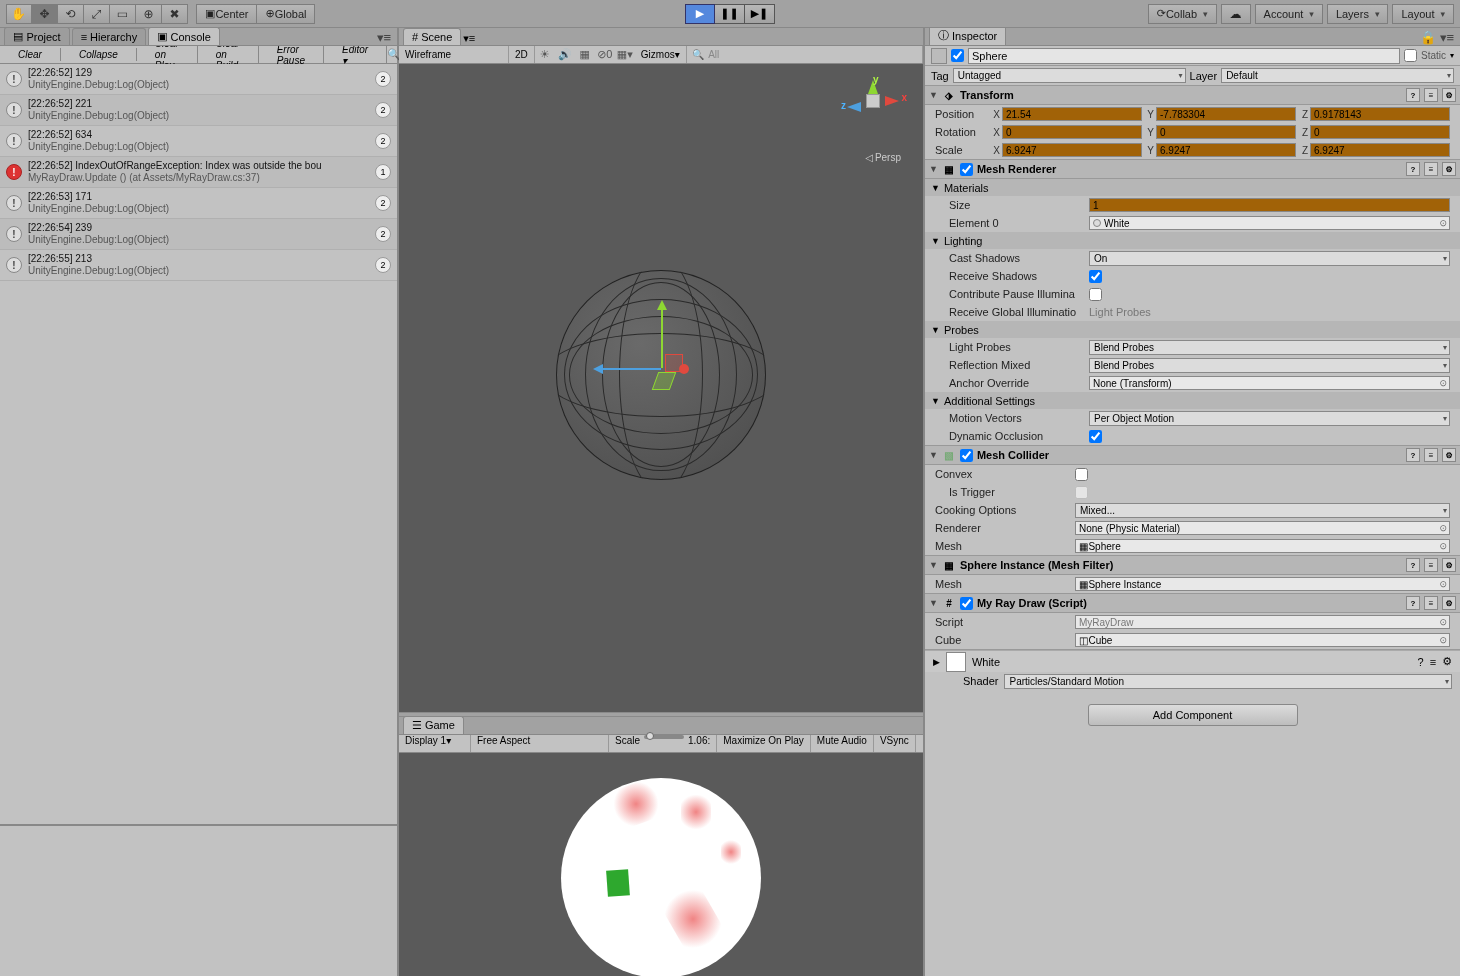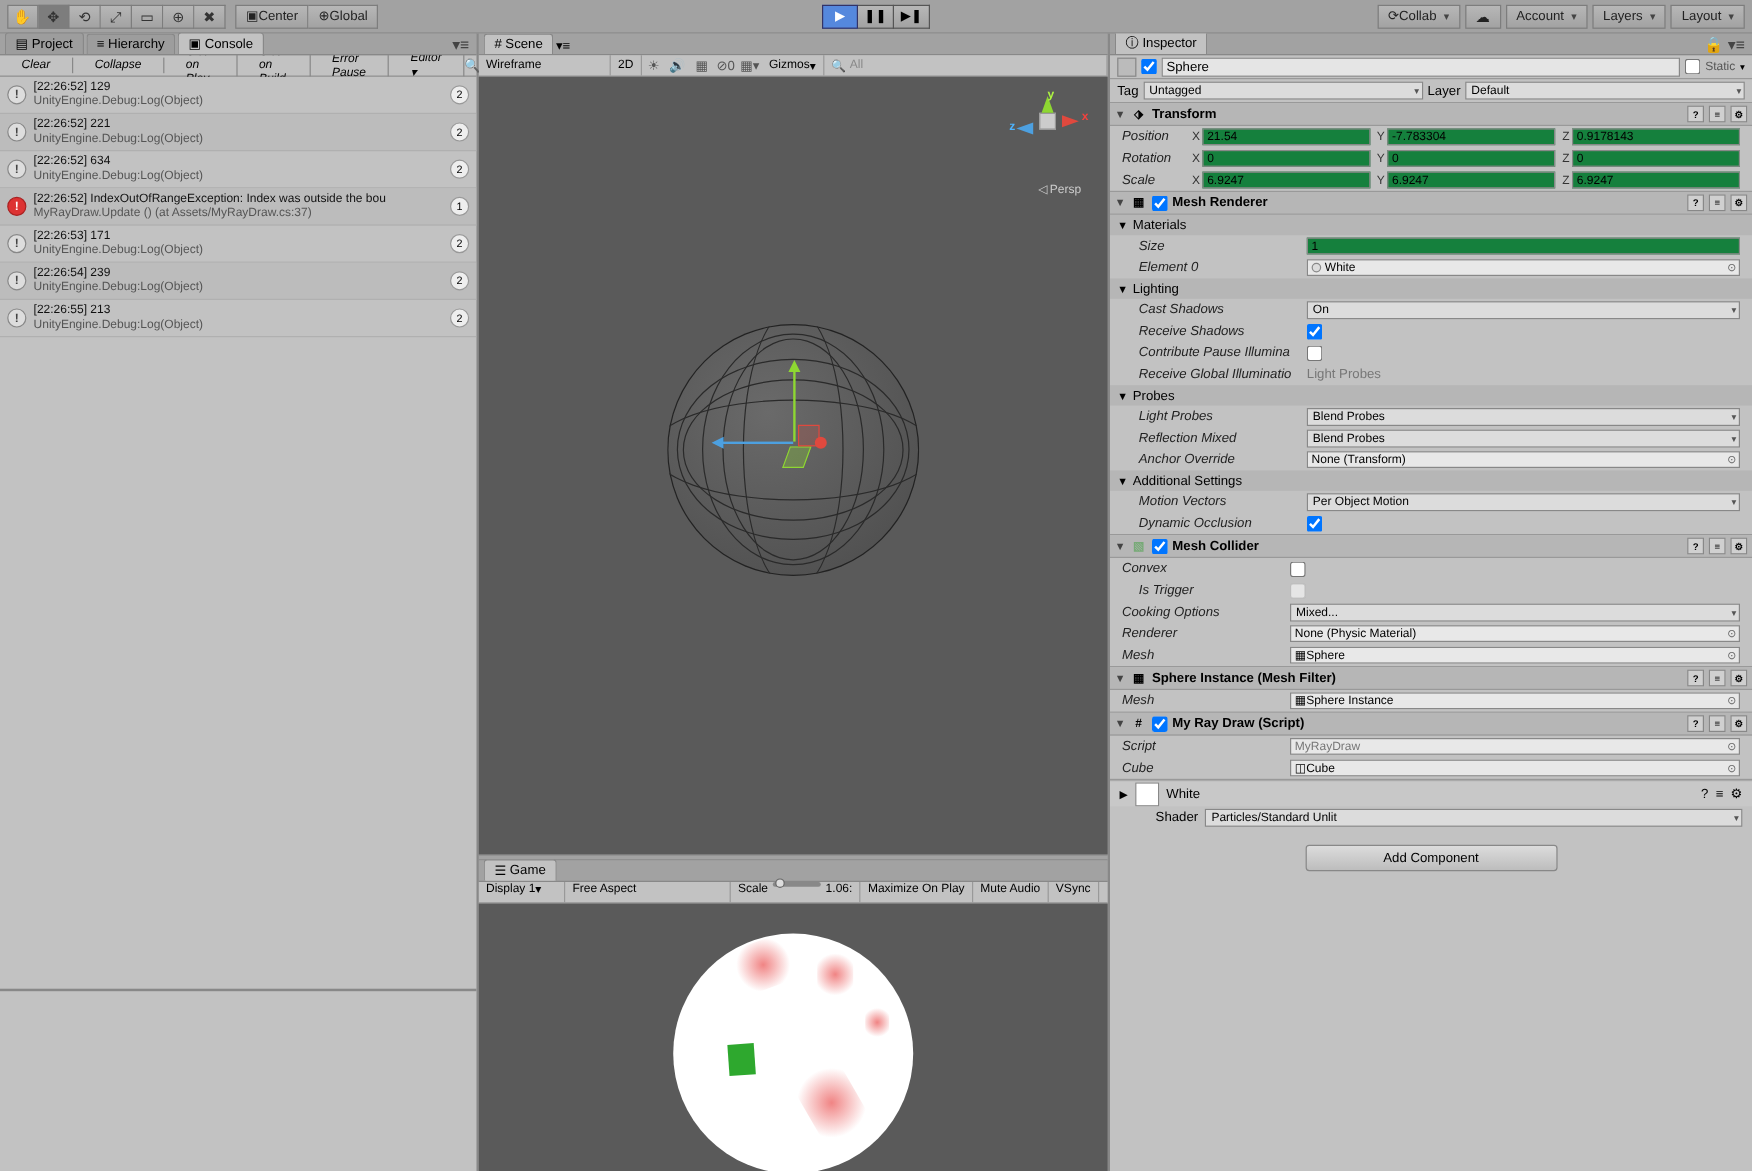--- a/index.html
+++ b/index.html
@@ -90,25 +90,25 @@
 .tag-row{display:flex;align-items:center;height:20px;padding:0 6px;gap:4px;border-bottom:1px solid #999;font-size:11px;}
 .dd-field{flex:1;height:15px;border:1px solid #888;background:#dcdcdc;display:flex;align-items:center;padding:0 4px;font-size:10px;position:relative;}
 .dd-field::after{content:'▾';position:absolute;right:2px;font-size:8px;color:#555;}
 .component{border-bottom:1px solid #999;}
 .comp-header{display:flex;align-items:center;height:19px;background:#b6b6b6;padding:0 4px;gap:4px;font-weight:bold;font-size:11px;border-bottom:1px solid #999;cursor:pointer;}
 .comp-header .fold{font-size:9px;color:#444;}
 .comp-header .ico{width:14px;height:14px;display:flex;align-items:center;justify-content:center;font-size:10px;}
 .comp-header .spacer{flex:1;}
 .comp-header .mini-btn{width:14px;height:14px;border:1px solid #888;background:#d0d0d0;font-size:8px;display:flex;align-items:center;justify-content:center;cursor:pointer;}
 .prop-row{display:flex;align-items:center;height:18px;padding:0 10px;font-size:11px;}
-.prop-row .lbl{width:140px;color:#222;font-style:italic;}
+.prop-row .lbl{width:140px;color:#222;}
 .prop-row.sub .lbl{padding-left:14px;width:154px;}
 .prop-row .fields{flex:1;display:flex;gap:2px;align-items:center;}
 .xyz-lbl{font-size:10px;color:#333;width:10px;text-align:right;}
-.num-field{flex:1;height:14px;border:1px solid #888;background:#15803d;font-size:10px;padding:0 3px;}
+.num-field{flex:1;height:14px;border:1px solid #888;background:#a16207;font-size:10px;padding:0 3px;}
 .obj-field{flex:1;height:14px;border:1px solid #888;background:#e8e8e8;font-size:10px;padding:0 3px;display:flex;align-items:center;position:relative;}
 .obj-field .dot{width:8px;height:8px;border-radius:50%;background:#ddd;border:1px solid #888;margin-right:3px;}
 .obj-field::after{content:'⊙';position:absolute;right:2px;font-size:9px;color:#666;}
 .subhead{display:flex;align-items:center;height:17px;padding:0 6px;font-size:11px;background:#b6b6b6;gap:4px;}
 .subhead .fold{font-size:9px;}
 .mat-row{display:flex;align-items:center;height:22px;padding:0 8px;gap:6px;font-size:11px;background:#c8c8c8;border-top:1px solid #aaa;}
 .mat-row .swatch{width:20px;height:20px;background:#fff;border:1px solid #888;}
 .shader-row{display:flex;align-items:center;height:18px;padding:0 8px 0 38px;gap:6px;font-size:11px;}
 .add-comp{margin:14px auto;width:210px;height:22px;border:1px solid #888;background:linear-gradient(#dcdcdc,#bdbdbd);border-radius:3px;display:flex;align-items:center;justify-content:center;font-size:11px;cursor:pointer;}
 .cloud-icon{font-size:12px;}
@@ -568,18 +568,18 @@
       <span style="font-size:9px">▶</span>
       <div class="swatch"></div>
       <span>White</span>
       <span style="flex:1"></span>
         <div class="mini-btn">?</div>
         <div class="mini-btn">≡</div>
         <div class="mini-btn">⚙</div>
     </div>
     <div class="shader-row">
       <span>Shader</span>
-      <div class="dd-field" style="flex:1">Particles/Standard Unlit</div>
+      <div class="dd-field" style="flex:1">Particles/Standard Motion</div>
     </div>
 
     <div class="add-comp">Add Component</div>
   </div>
 </div>
 
 </body></html>

